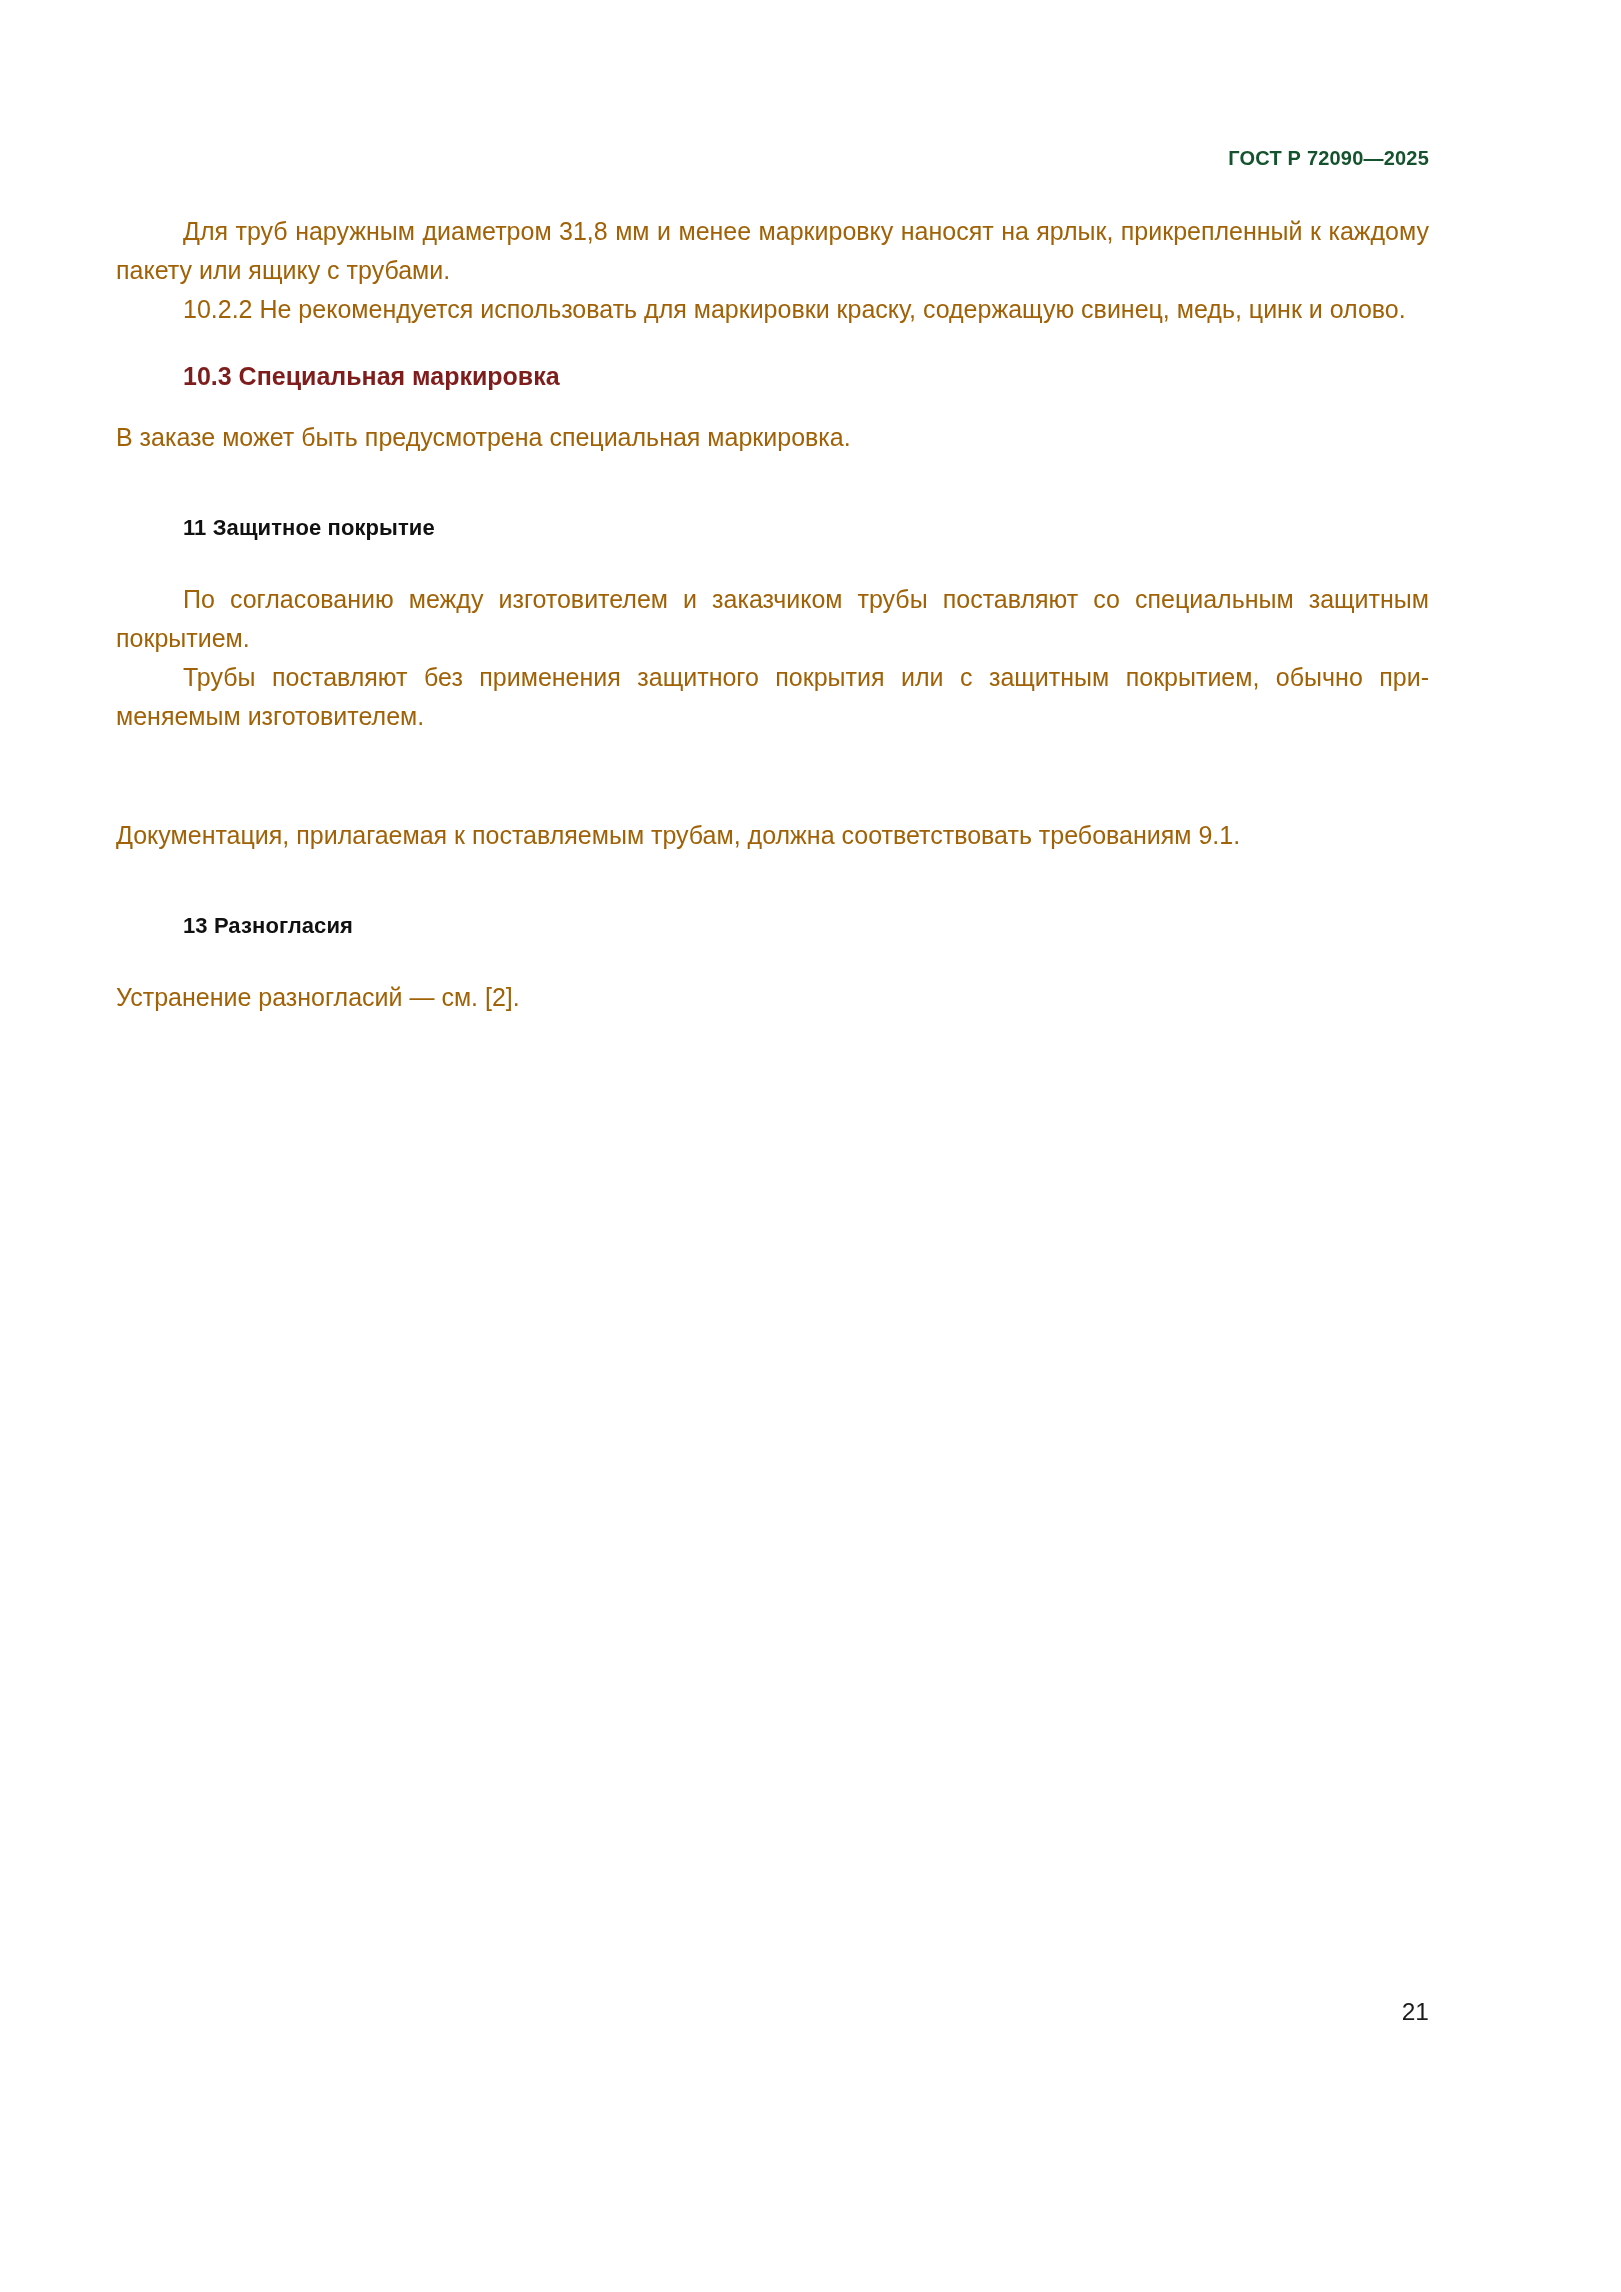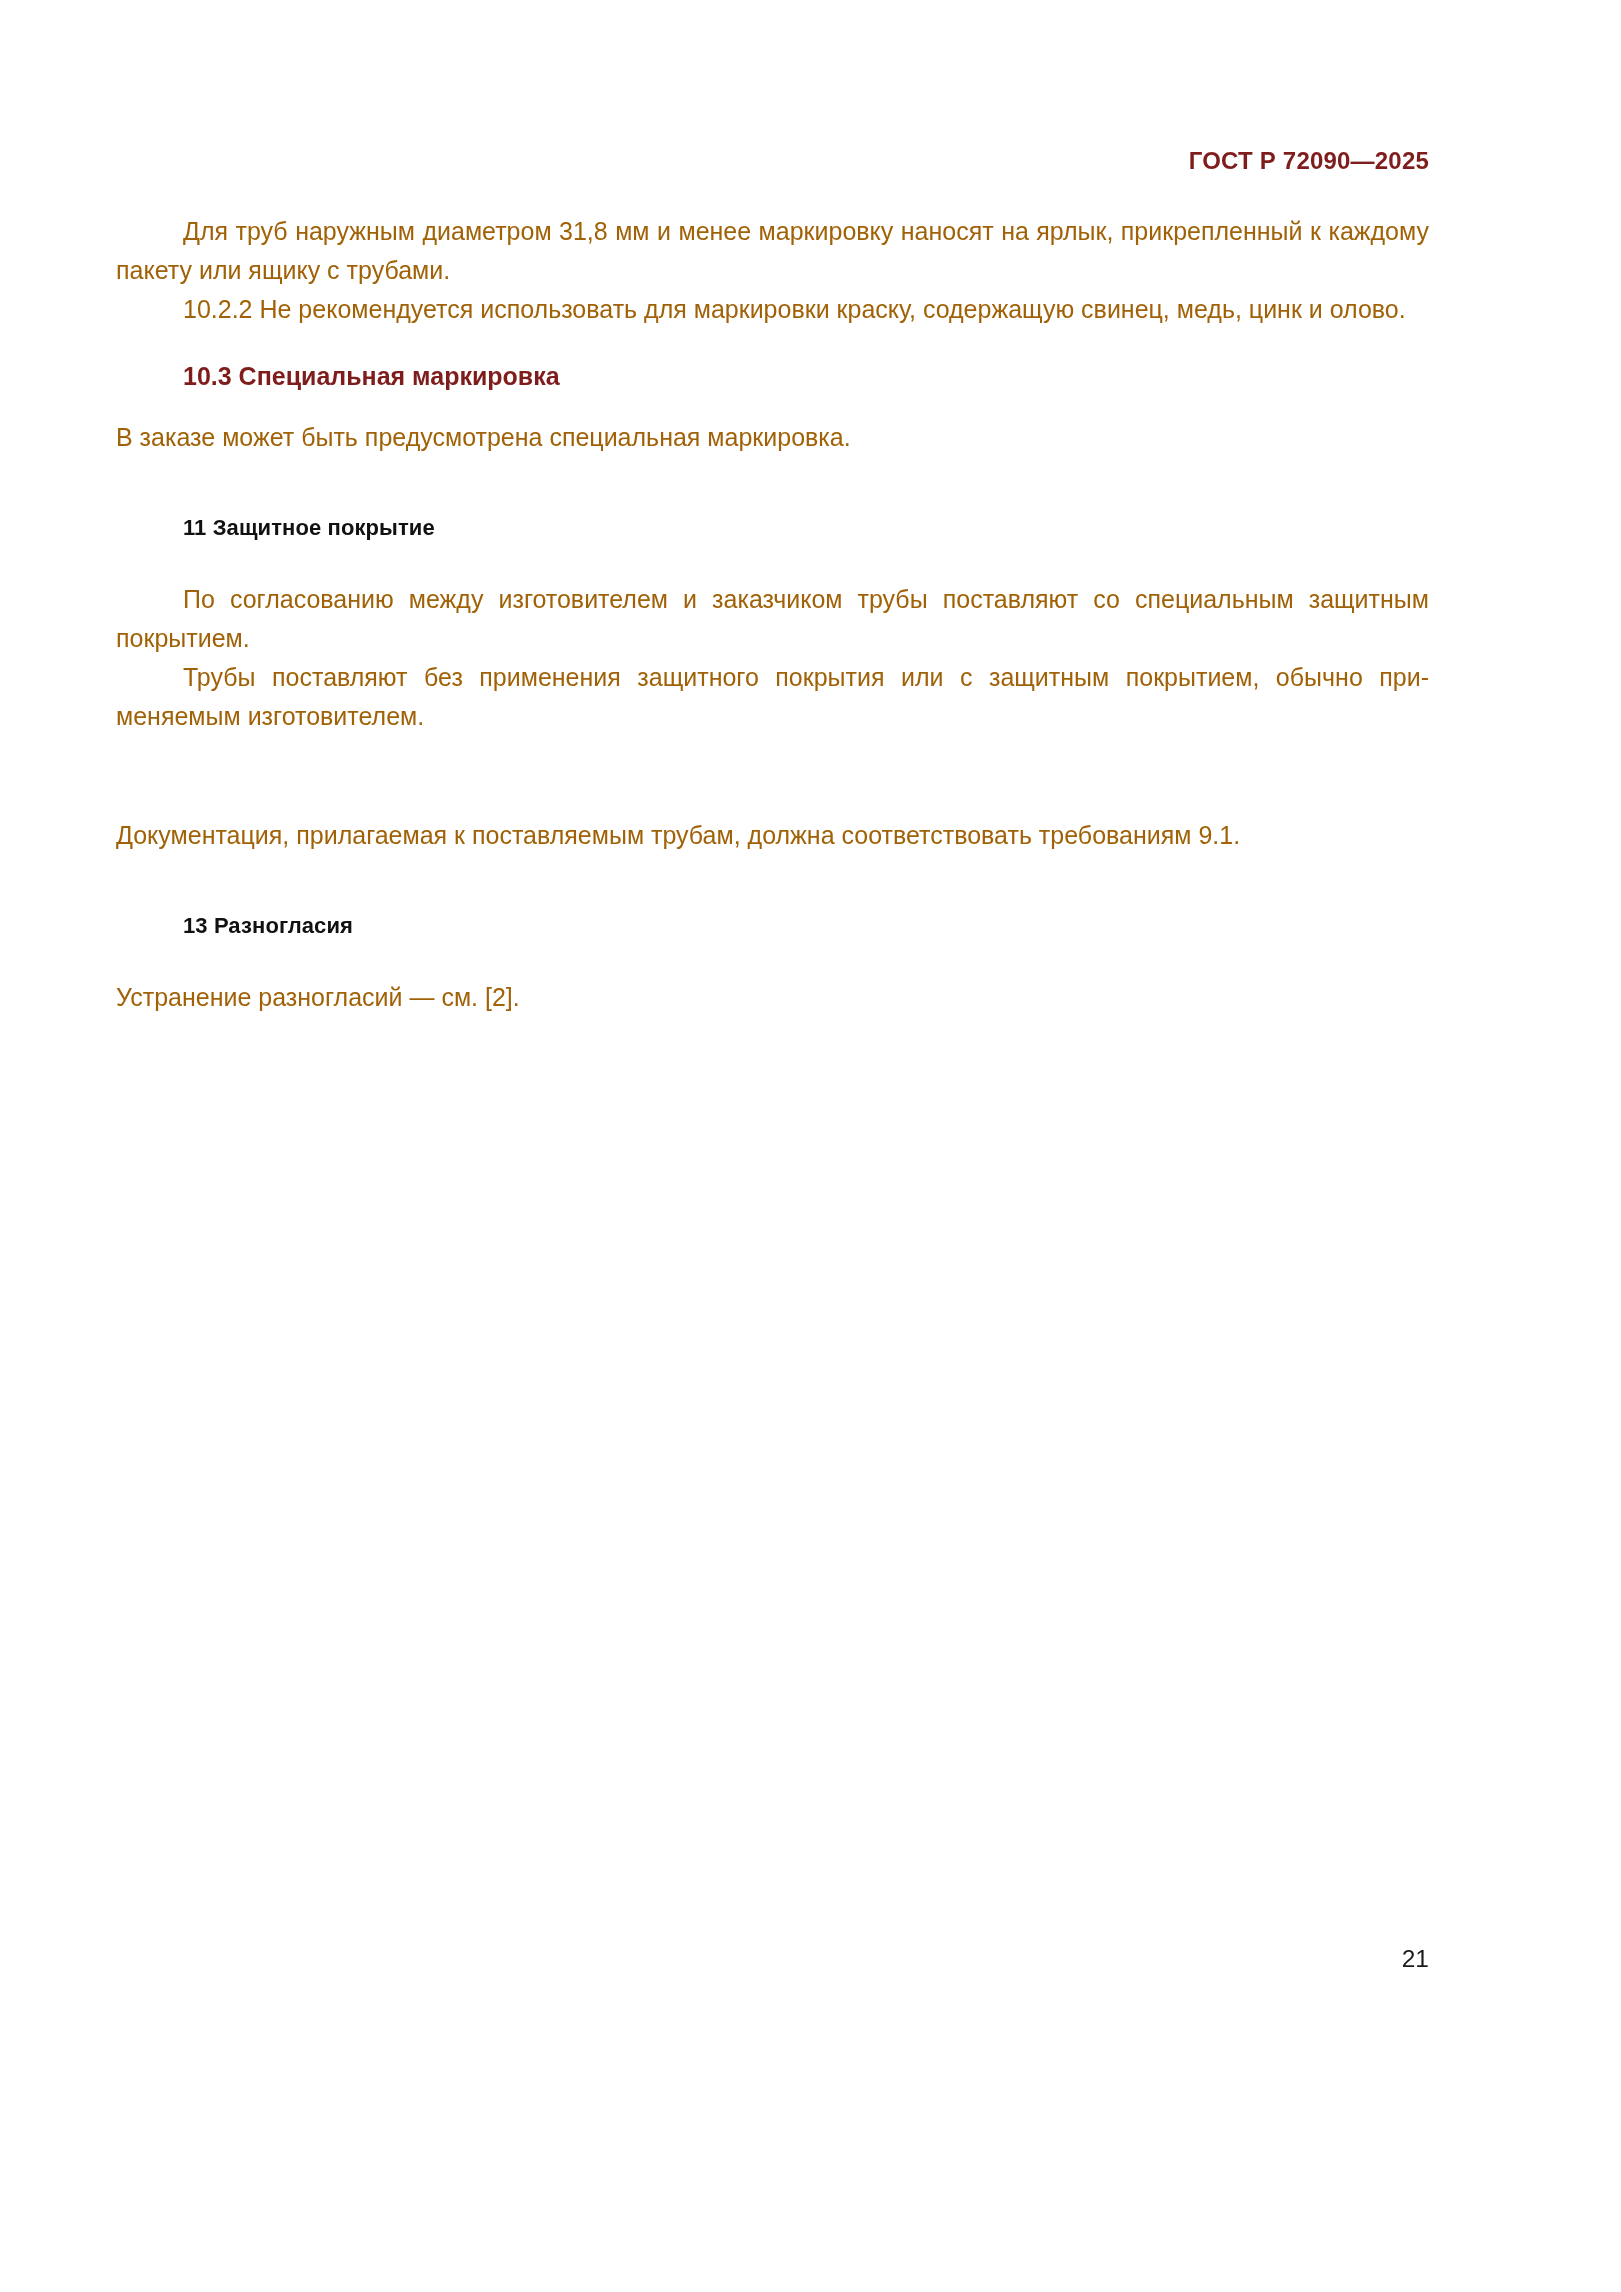--- a/index.html
+++ b/index.html
@@ -19,24 +19,24 @@
     -webkit-font-smoothing: antialiased;
   }
 
   
   .running-head {
     position: absolute;
     top: 147px;
     left: 116px;
     width: 1313px;
     text-align: right;
-    font-size: 24px;
+    font-size: 20px;
     font-weight: bold;
     letter-spacing: 0.2px;
-    color: #7f1d1d;
+    color: #14532d;
   }
 
   
   .content {
     position: absolute;
     top: 212px;
     left: 116px;
     width: 1313px;
   }
 
@@ -77,21 +77,21 @@
 
   
   .gap-sub-before { height: 28px; }
   .gap-sub-after  { height: 21.6px; }
   .gap-sec-before { height: 49px; }
   .gap-sec-after  { height: 31px; }
 
   
   .folio {
     position: absolute;
-    top: 1945px;
+    top: 1998px;
     left: 116px;
     width: 1313px;
     text-align: right;
     font-size: 24.5px;
     color: #1a1a1a;
   }
 </style>
 </head>
 <body>
 

